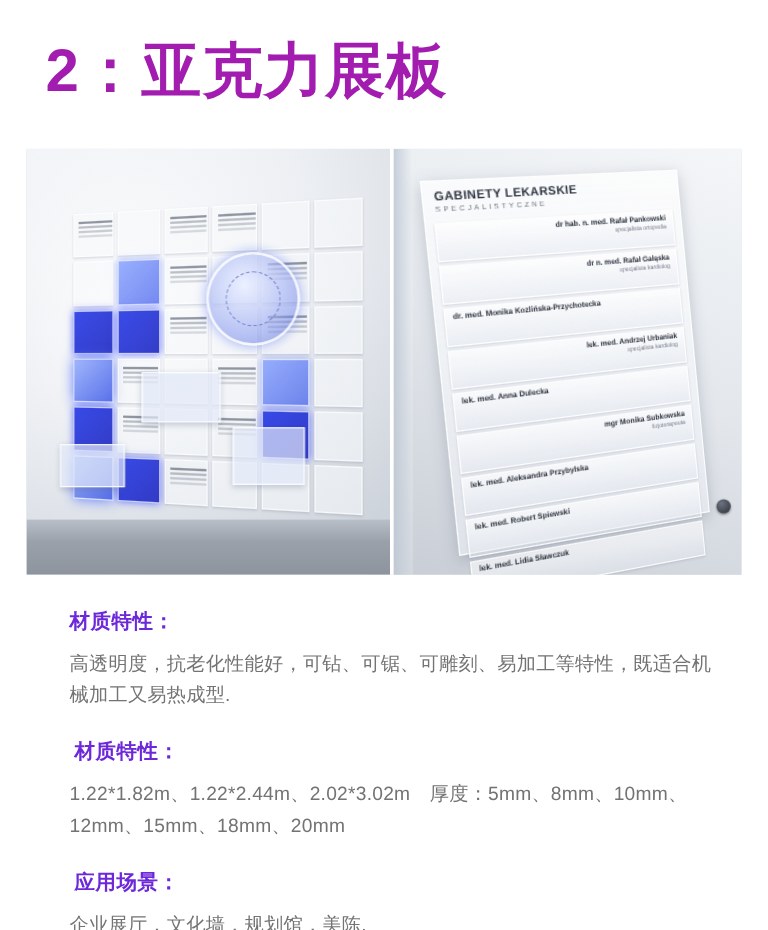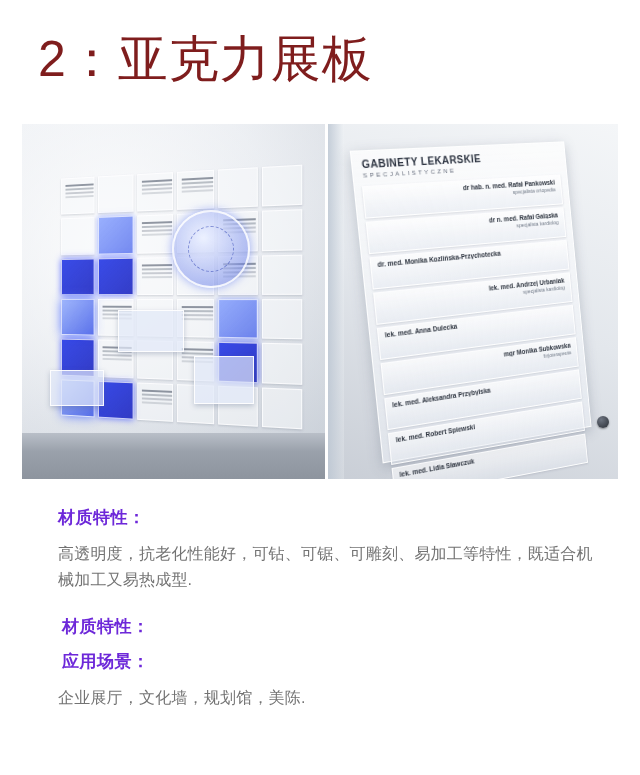--- a/index.html
+++ b/index.html
@@ -20,24 +20,24 @@
     height: 775px;
     background: #ffffff;
   }
 
   
   .heading {
     position: absolute;
     left: 38px;
     top: 32px;
     font-size: 50px;
-    font-weight: normal;
+    font-weight: bold;
     letter-spacing: 1px;
     line-height: 1.1;
-    color: #7f1d1d;
+    color: #a21caf;
     white-space: nowrap;
   }
 
   
   .photo-band {
     position: absolute;
     left: 22px;
     top: 124px;
     width: 596px;
     height: 355px;
@@ -390,17 +390,18 @@
       </div>
       <div class="wall-knob"></div>
     </div>
 
   </div>
 
   <div class="sections" id="sections">
       <div class="sec-title">材质特性：</div>
       <div class="sec-body">高透明度，抗老化性能好，可钻、可锯、可雕刻、易加工等特性，既适合机械加工又易热成型.</div>
       <div class="sec-title indent">材质特性：</div>
+      <div class="sec-body">1.22*1.82m、1.22*2.44m、2.02*3.02m　厚度：5mm、8mm、10mm、12mm、15mm、18mm、20mm</div>
       <div class="sec-title indent">应用场景：</div>
       <div class="sec-body last">企业展厅，文化墙，规划馆，美陈.</div>
     </div>
 
 </div>
 
 </body></html>

